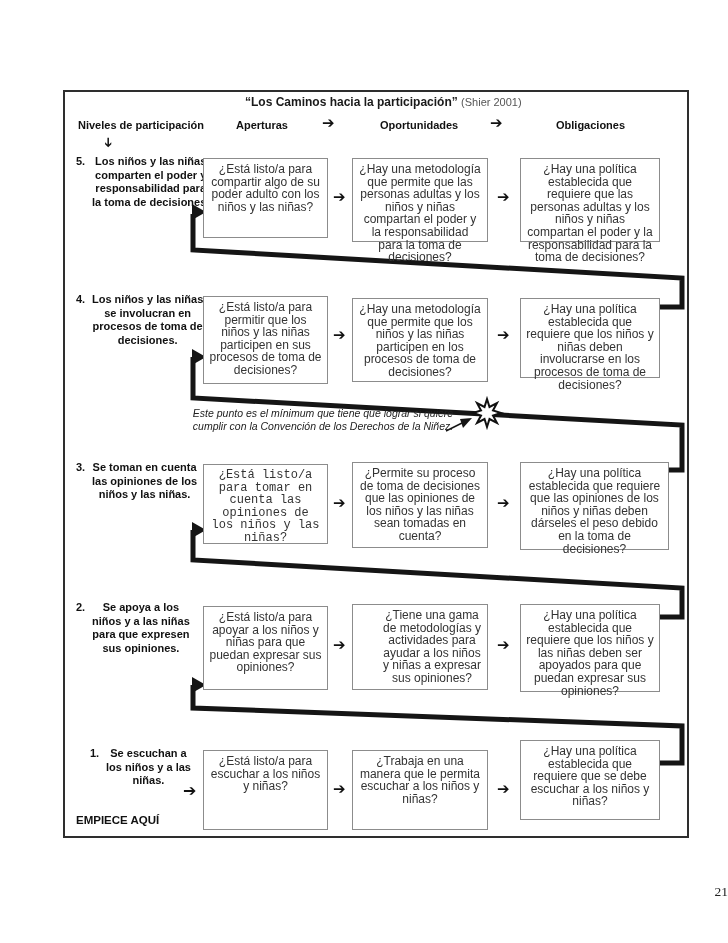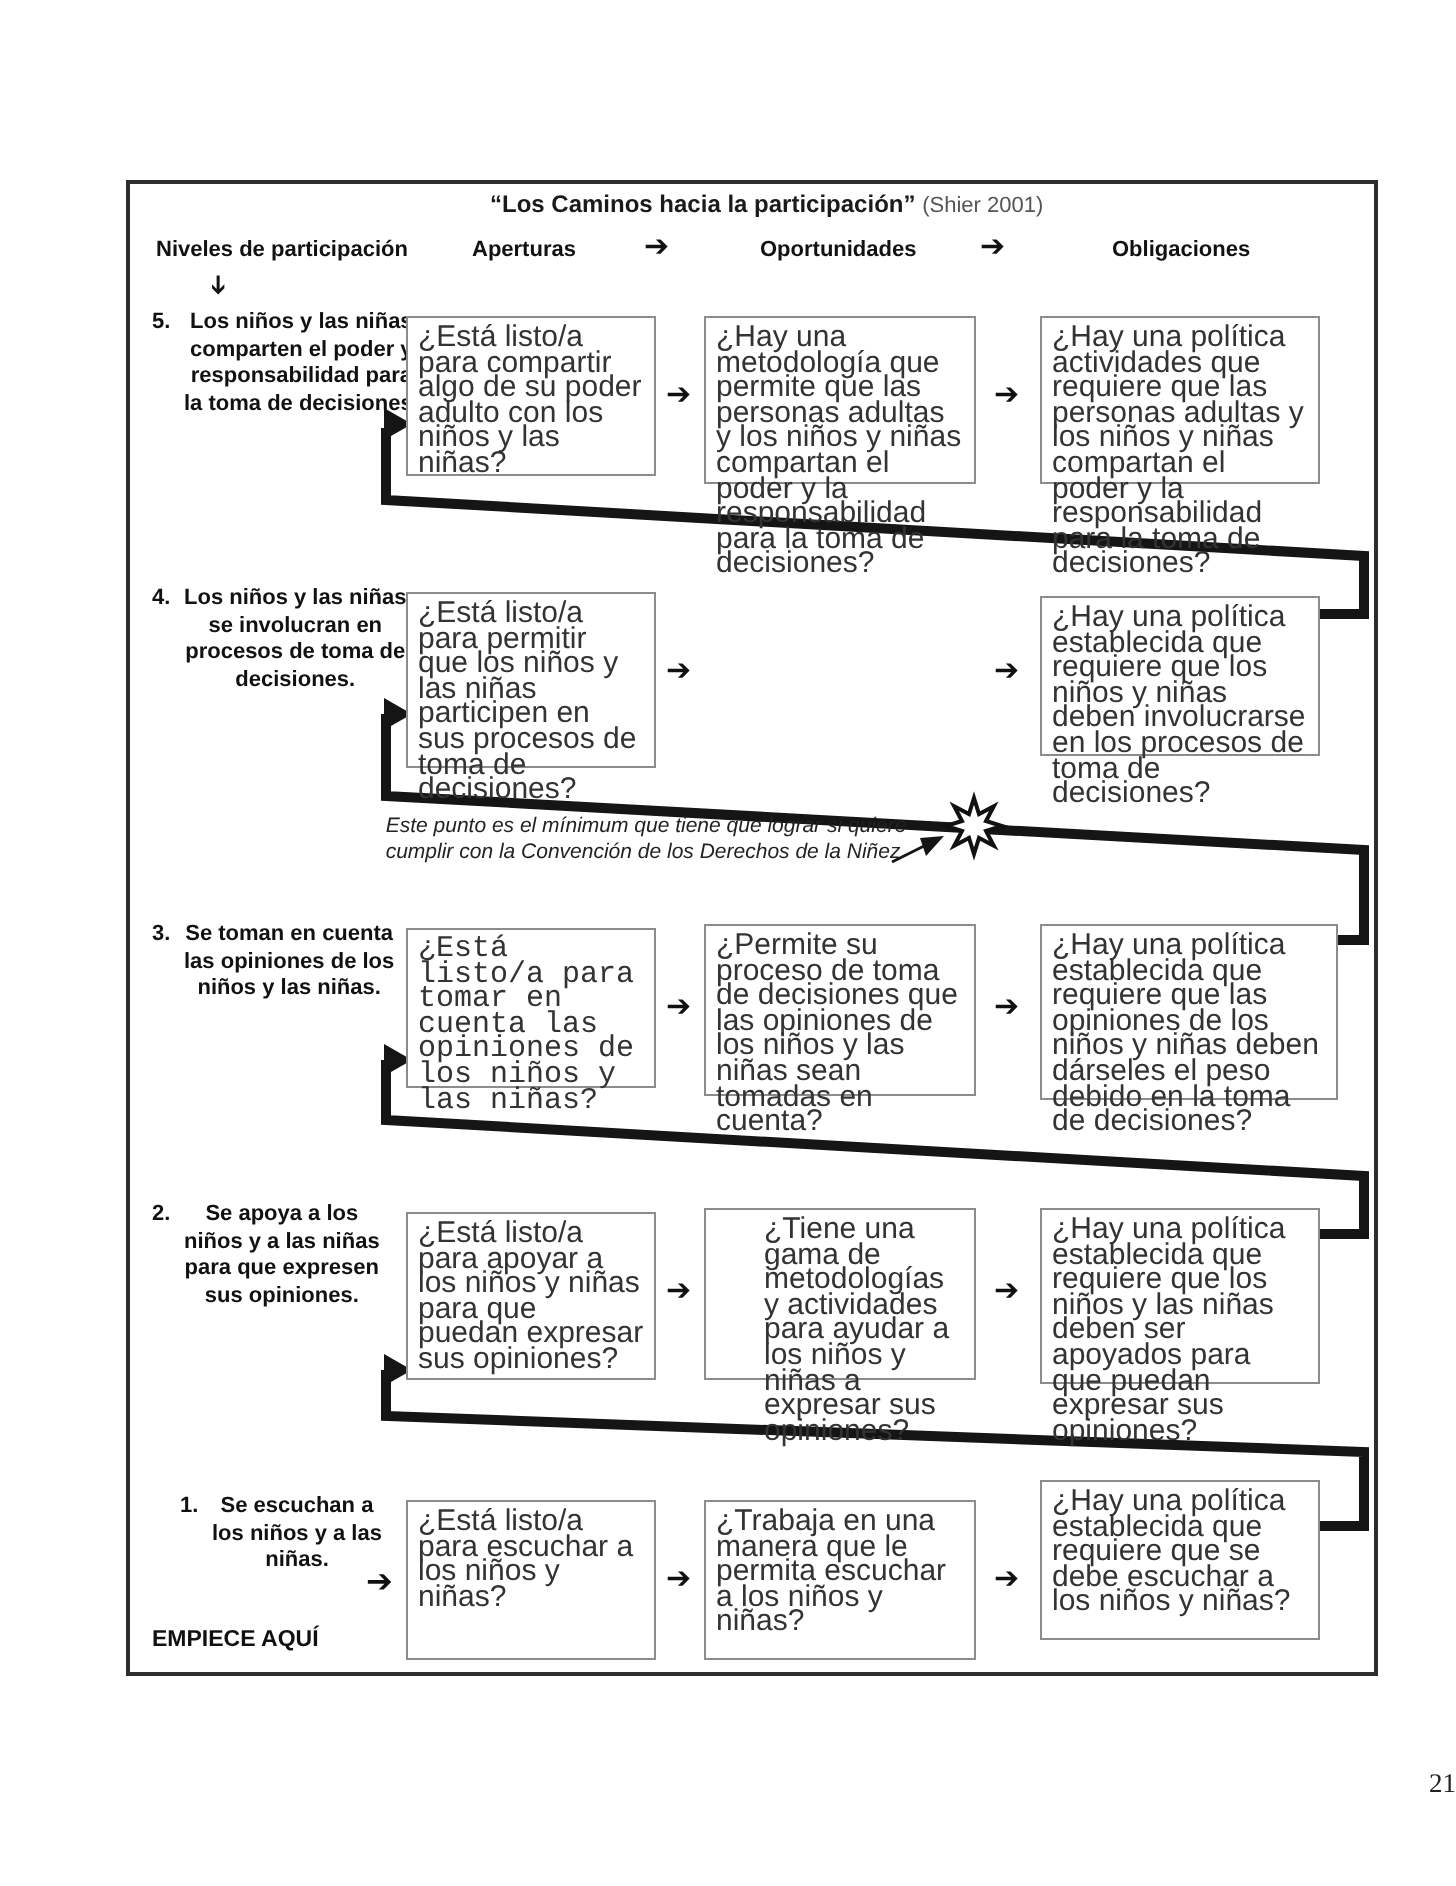--- a/index.html
+++ b/index.html
@@ -12,21 +12,21 @@
   .title{left:245px;top:95px;font-size:12px;white-space:nowrap;}
   .title .main{font-weight:bold;color:#1a1a1a;}
   .title .src{color:#555;font-size:11px;}
   .hdr{font-weight:bold;font-size:11px;color:#111;white-space:nowrap;}
   .arrow{font-family:"DejaVu Sans",sans-serif;font-size:15px;font-weight:bold;color:#111;line-height:1;}
   .down-arrow{display:inline-block;transform:rotate(90deg);font-size:13px;}
   .row-label{display:flex;font-weight:bold;font-size:11px;line-height:13.5px;color:#111;}
   .row-label .num{width:16px;flex:none;}
   .row-label .txt{white-space:pre-line;text-align:center;}
   .qbox{position:absolute;border:1px solid #8c8c8c;background:#fff;box-sizing:border-box;
-        padding:4px 5px;font-size:15px;line-height:12.6px;color:#333;}
+        padding:4px 5px;font-size:12px;line-height:12.6px;color:#333;text-align:center;}
   .note{font-style:italic;font-size:10.5px;line-height:13px;white-space:pre-line;color:#222;}
   .empiece{font-weight:bold;font-size:11.5px;color:#111;white-space:nowrap;}
   .pageno{left:0;top:884px;width:728px;text-align:right;
           font-family:"Liberation Serif",serif;font-size:13.5px;color:#222;}
   
   .r5-label{left:76px;top:155px;width:142px;}
   .r5-b1{left:203px;top:158px;width:125px;height:80px;}
   .r5-b2{left:352px;top:158px;width:136px;height:84px;}
   .r5-b3{left:520px;top:158px;width:140px;height:84px;}
   .r5-a1{left:333px;top:190px;} .r5-a2{left:497px;top:190px;}
@@ -108,31 +108,32 @@
     <span class="num">5.</span>
     <span class="txt">Los niños y las niñas
 comparten el poder y
 responsabilidad para
 la toma de decisiones.</span>
   </div>
   <div class="qbox r5-b1">¿Está listo/a para compartir algo de su poder adulto con los niños y las niñas?</div>
   <div class="abs arrow r5-a1">➔</div>
   <div class="qbox r5-b2">¿Hay una metodología que permite que las personas adultas y los niños y niñas compartan el poder y la responsabilidad para la toma de decisiones?</div>
   <div class="abs arrow r5-a2">➔</div>
-  <div class="qbox r5-b3">¿Hay una política actividades que requiere que las personas adultas y los niños y niñas compartan el poder y la responsabilidad para la toma de decisiones?</div>
+  <div class="qbox r5-b3">¿Hay una política establecida que requiere que las personas adultas y los niños y niñas compartan el poder y la responsabilidad para la toma de decisiones?</div>
 
   <div class="abs row-label r4-label">
     <span class="num">4.</span>
     <span class="txt">Los niños y las niñas
 se involucran en
 procesos de toma de
 decisiones.</span>
   </div>
   <div class="qbox r4-b1">¿Está listo/a para permitir que los niños y las niñas participen en sus procesos de toma de decisiones?</div>
   <div class="abs arrow r4-a1">➔</div>
+  <div class="qbox r4-b2">¿Hay una metodología que permite que los niños y las niñas participen en los procesos de toma de decisiones?</div>
   <div class="abs arrow r4-a2">➔</div>
   <div class="qbox r4-b3">¿Hay una política establecida que requiere que los niños y niñas deben involucrarse en los procesos de toma de decisiones?</div>
 
   <div class="abs note note-pos">Este punto es el mínimum que tiene que lograr si quiere
 cumplir con la Convención de los Derechos de la Niñez.</div>
 
   <div class="abs row-label r3-label">
     <span class="num">3.</span>
     <span class="txt">Se toman en cuenta
 las opiniones de los

